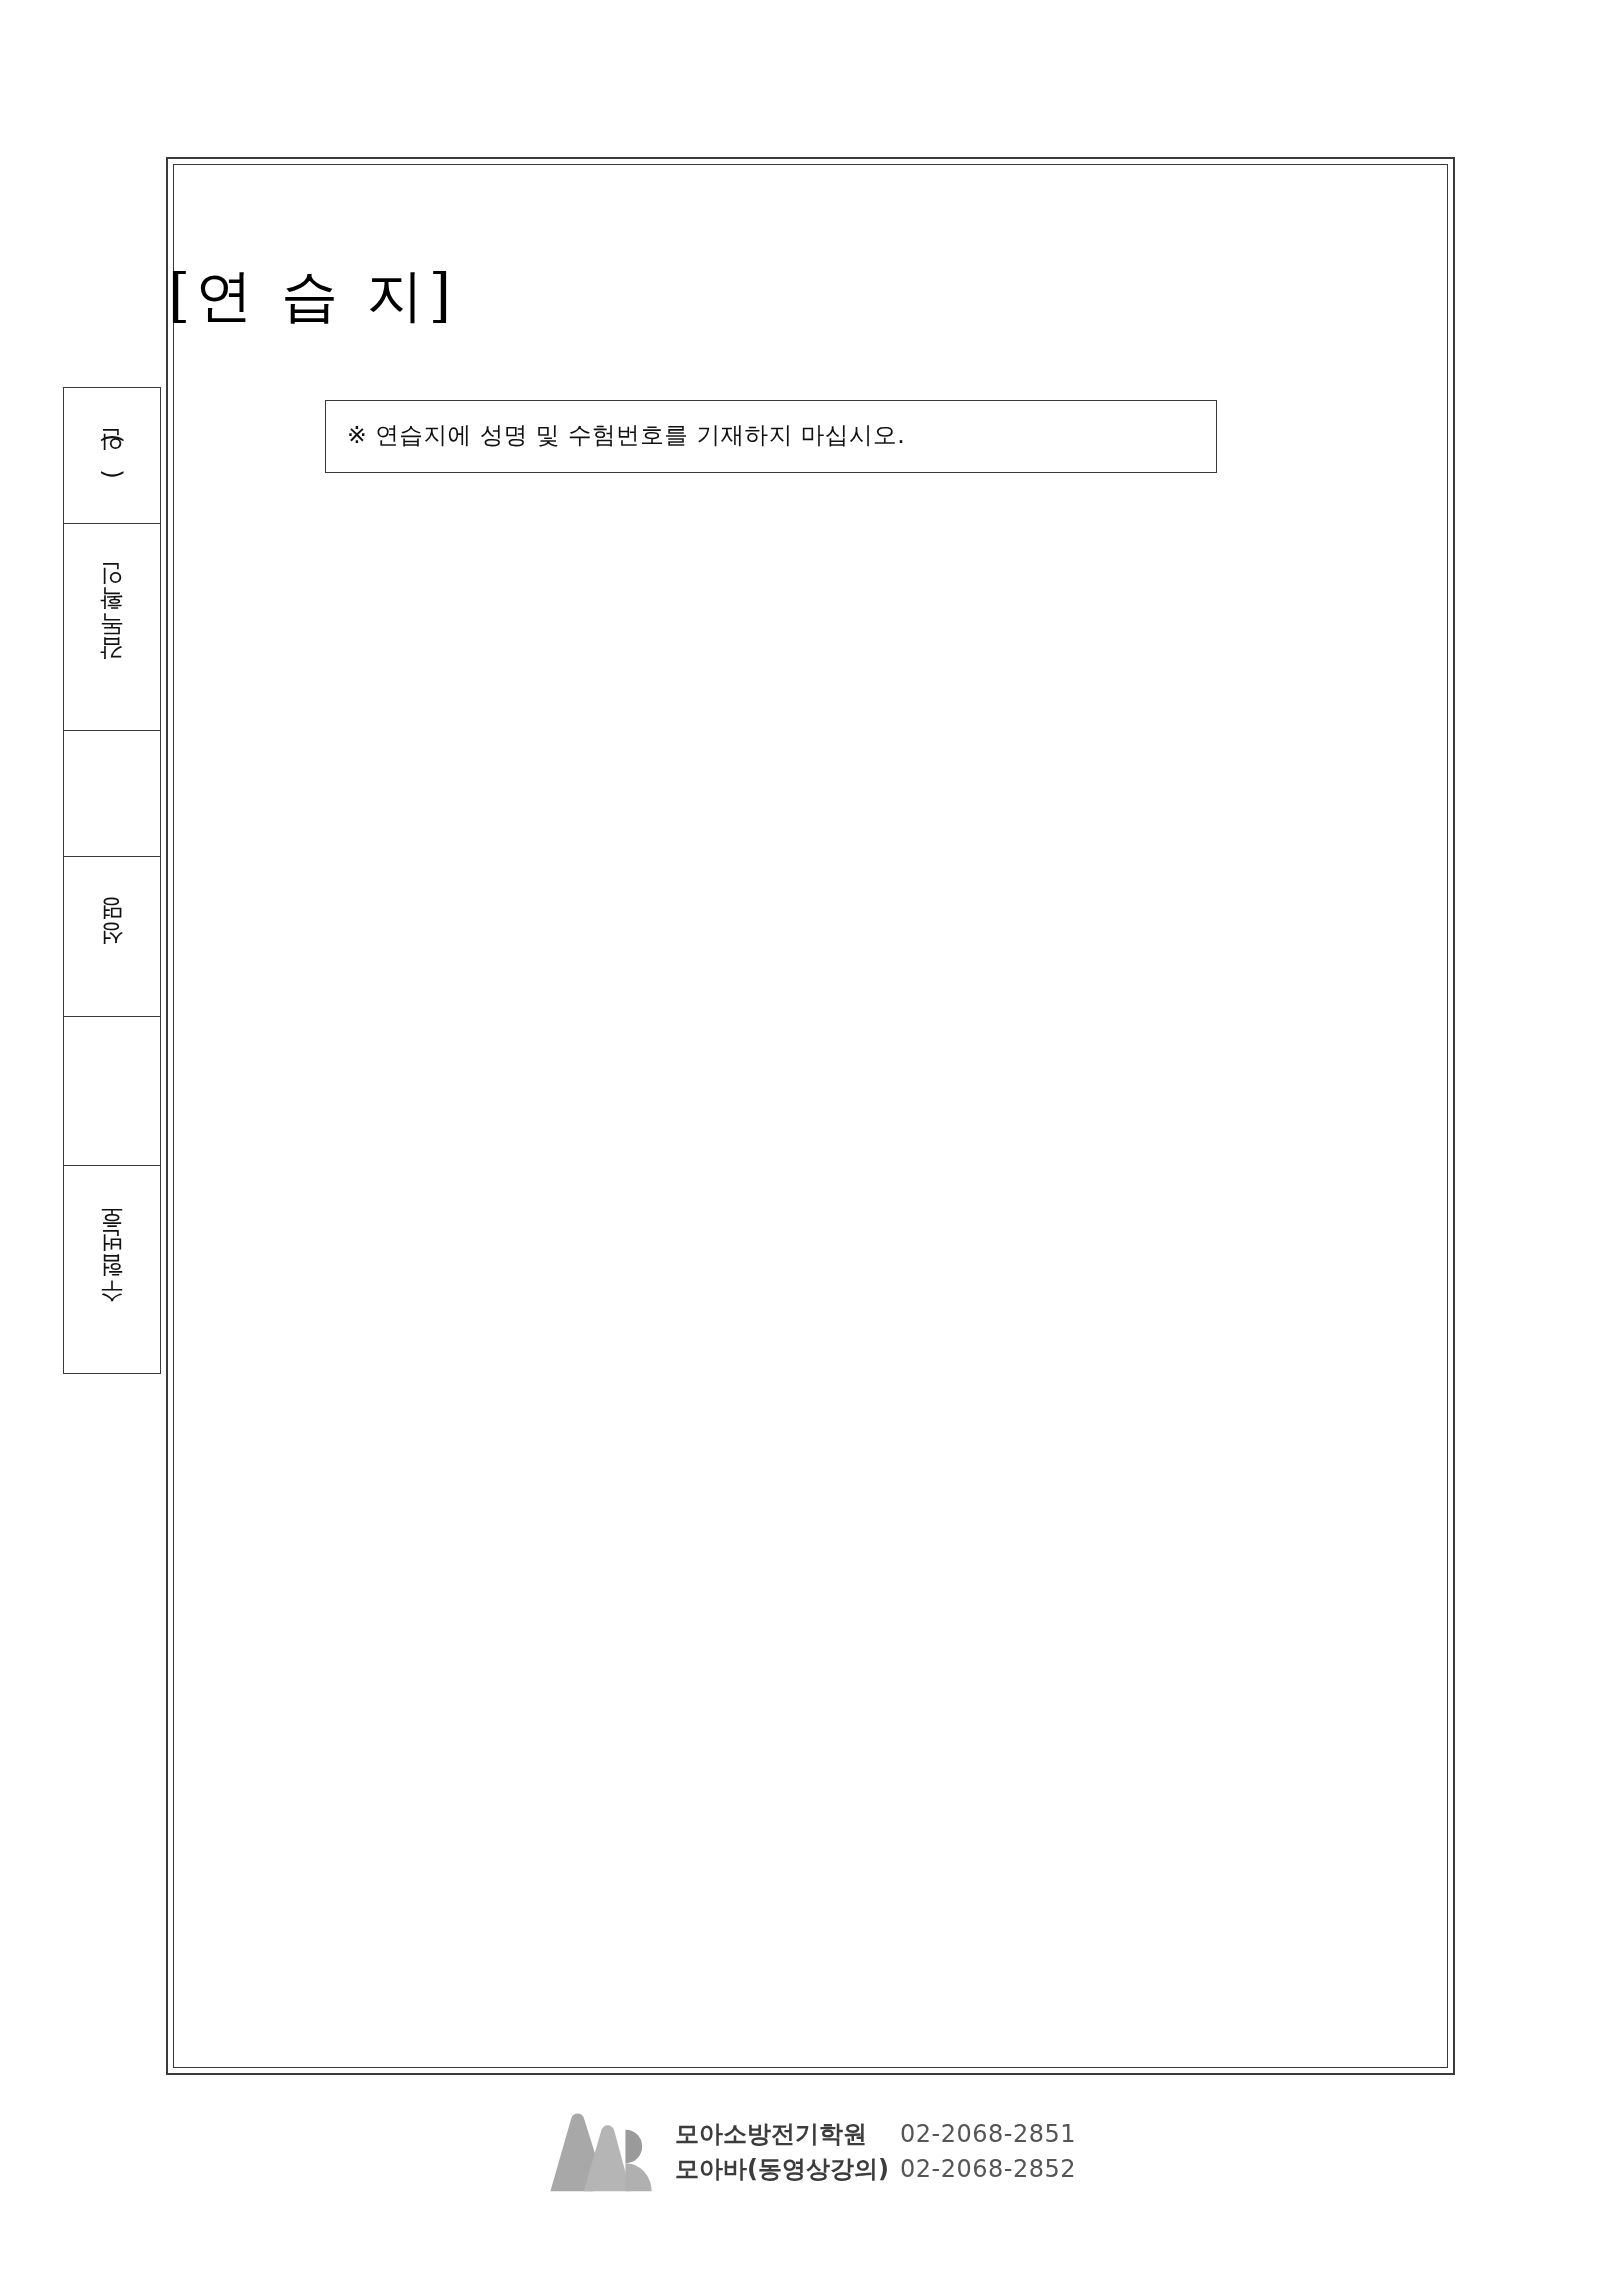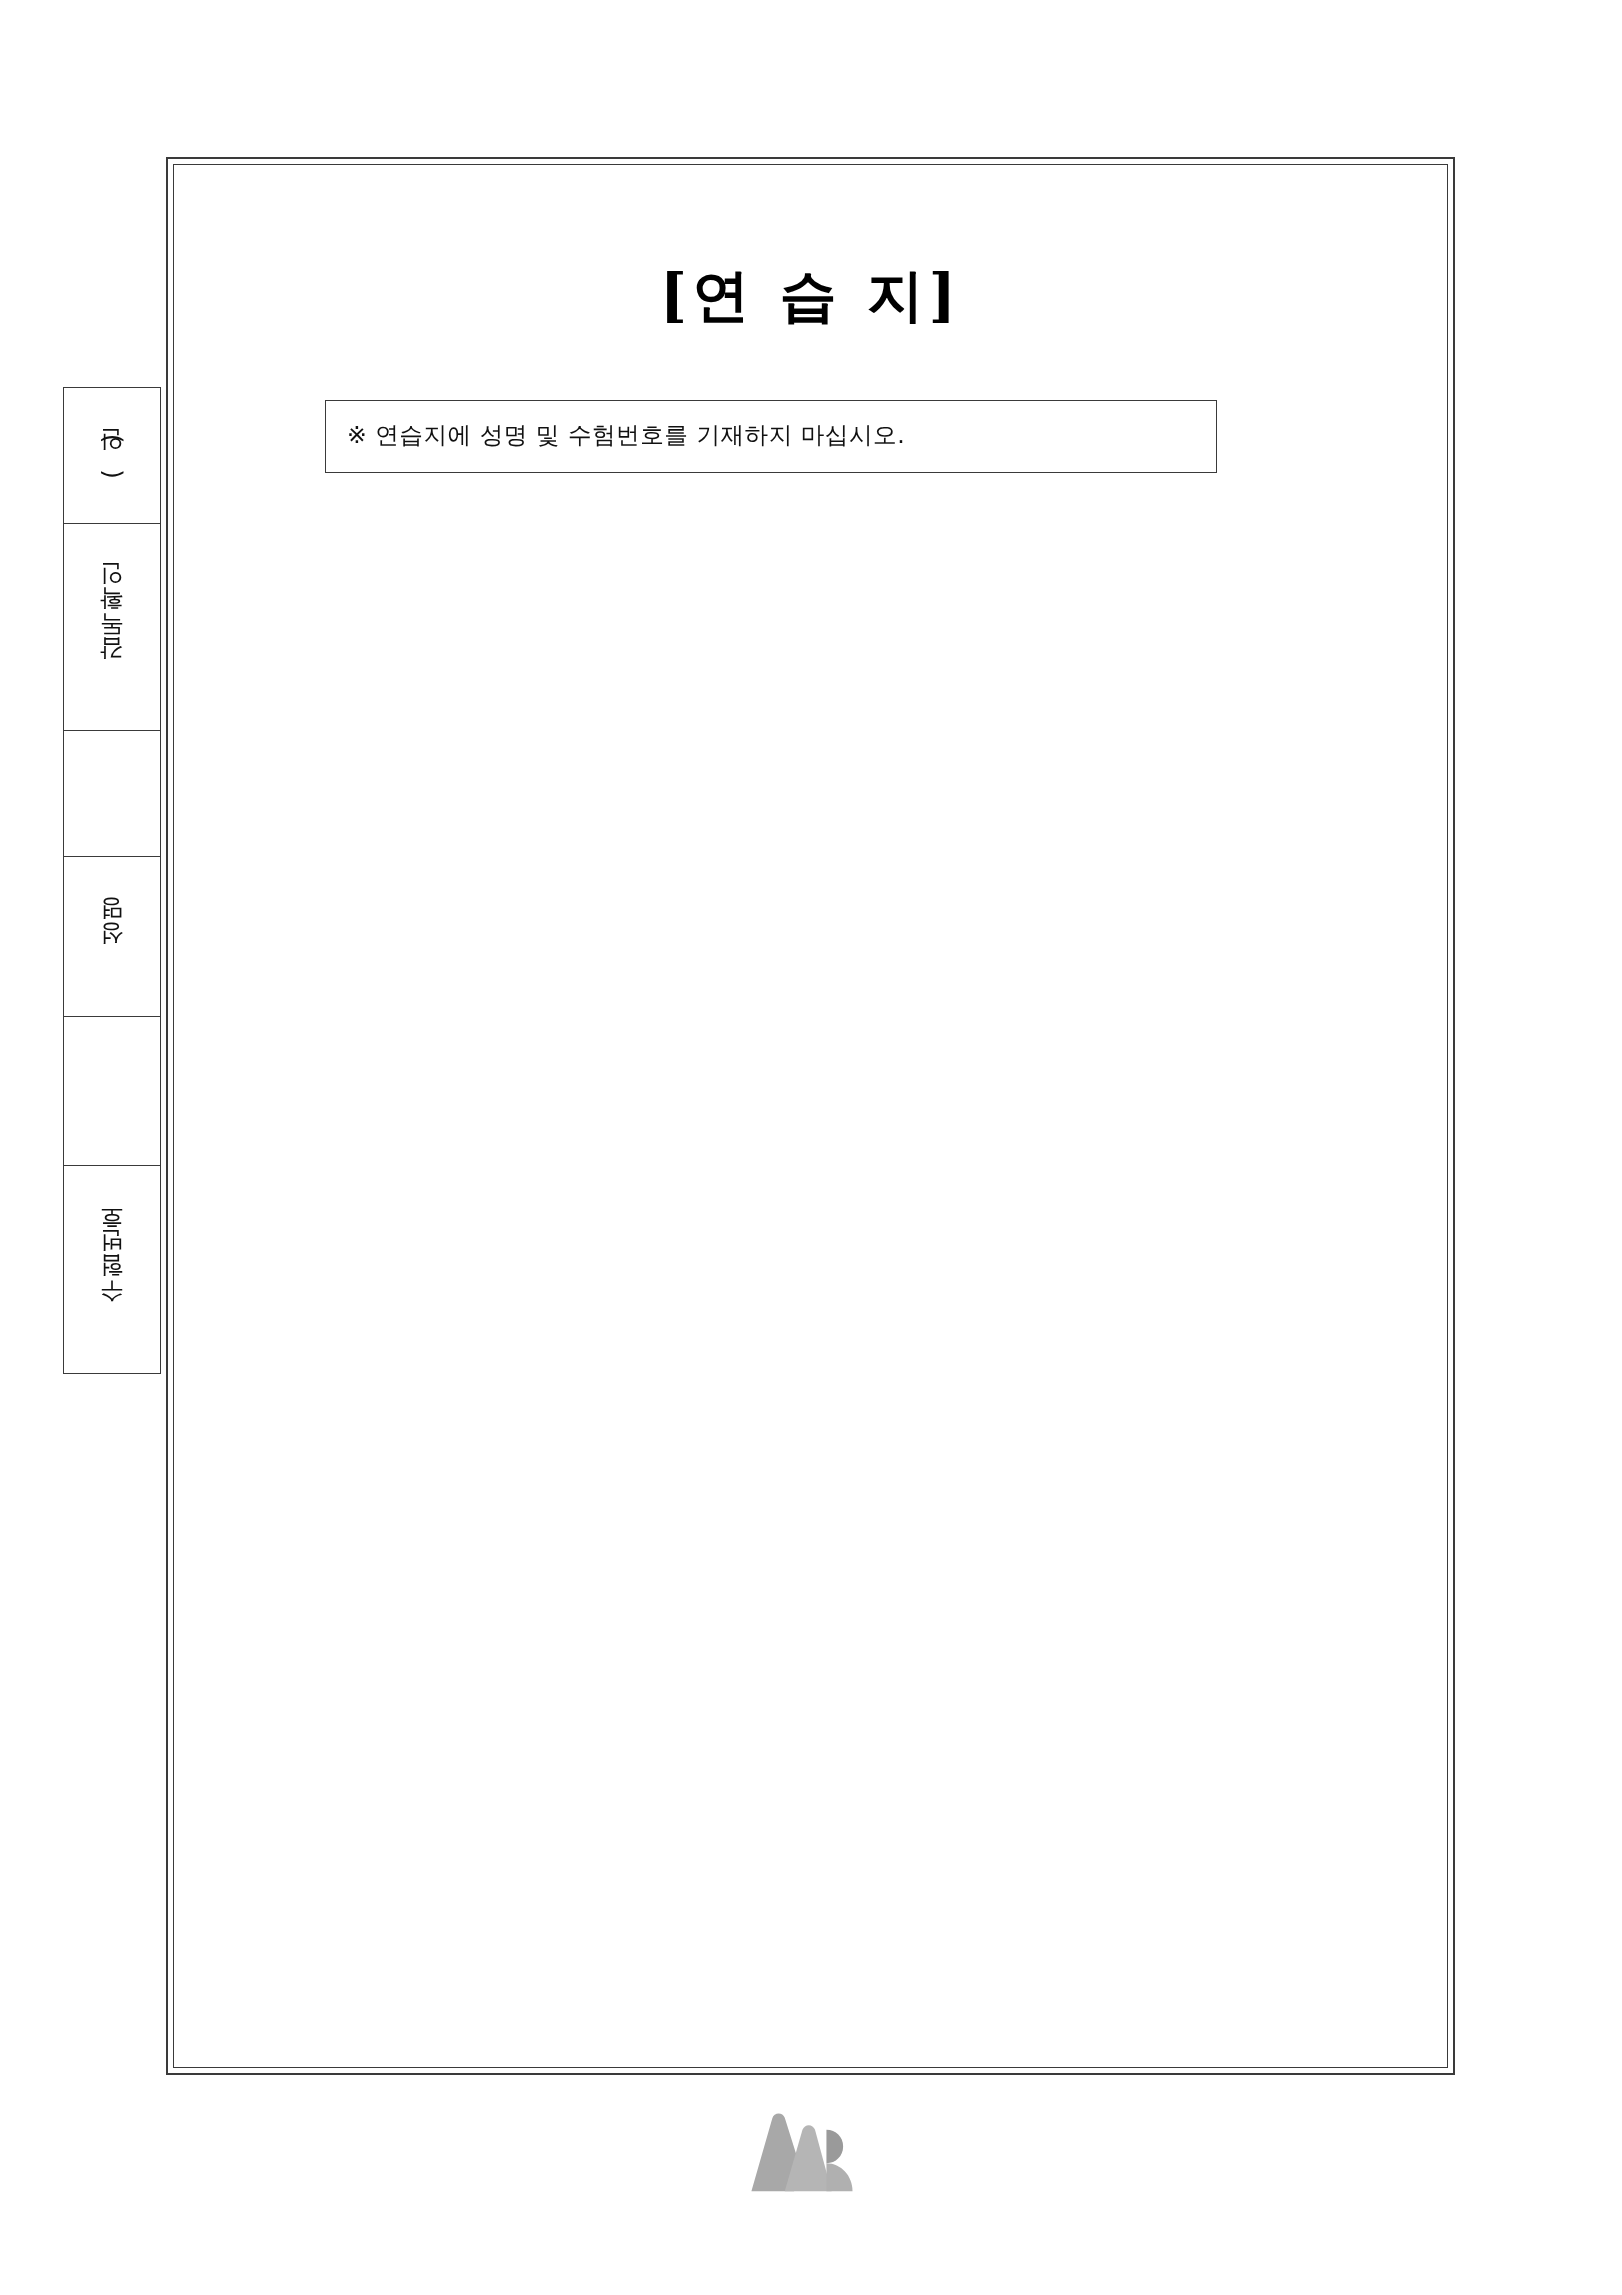--- a/index.html
+++ b/index.html
@@ -76,23 +76,23 @@
   .cell-name    { height: 160px; }
   .cell-blank2  { height: 149px; }
   .cell-number  { height: 206px; }
 
   
   .doc-title {
     position: absolute;
     left: 0;
     right: 0;
     top: 99px;
-    text-align: center;
+    text-align: left;
     font-family: "DejaVu Serif", "Liberation Serif", serif;
-    font-weight: 700;
+    font-weight: 400;
     font-size: 57px;
     letter-spacing: 5.2px;
     color: #000000;
   }
 
   
   .notice-box {
     position: absolute;
     left: 157px;
     top: 241px;
@@ -185,14 +185,24 @@
   </div>
 </div>
 
 <div class="footer">
   <svg class="footer-logo" viewBox="0 0 210 165" aria-hidden="true">
     <path d="M6 158 L46 18 C49 6 66 5 70 17 L100 112 L88 158 Z" fill="#a8a8a8"></path>
     <path d="M70 158 L104 40 C108 28 124 28 128 40 L160 158 Z" fill="#b5b5b5"></path>
     <path d="M150 40 C168 40 182 54 182 72 C182 90 168 104 150 104 C150 104 150 40 150 40 Z" fill="#9a9a9a"></path>
     <path d="M150 104 L150 158 L200 158 C200 128 178 104 150 104 Z" fill="#b0b0b0"></path>
   </svg>
+  <div class="footer-text">
+    <div class="footer-row">
+      <span class="fname">모아소방전기학원</span>
+      <span class="fphone">02-2068-2851</span>
+    </div>
+    <div class="footer-row">
+      <span class="fname">모아바(동영상강의)</span>
+      <span class="fphone">02-2068-2852</span>
+    </div>
+  </div>
 </div>
 
 
 </body></html>

